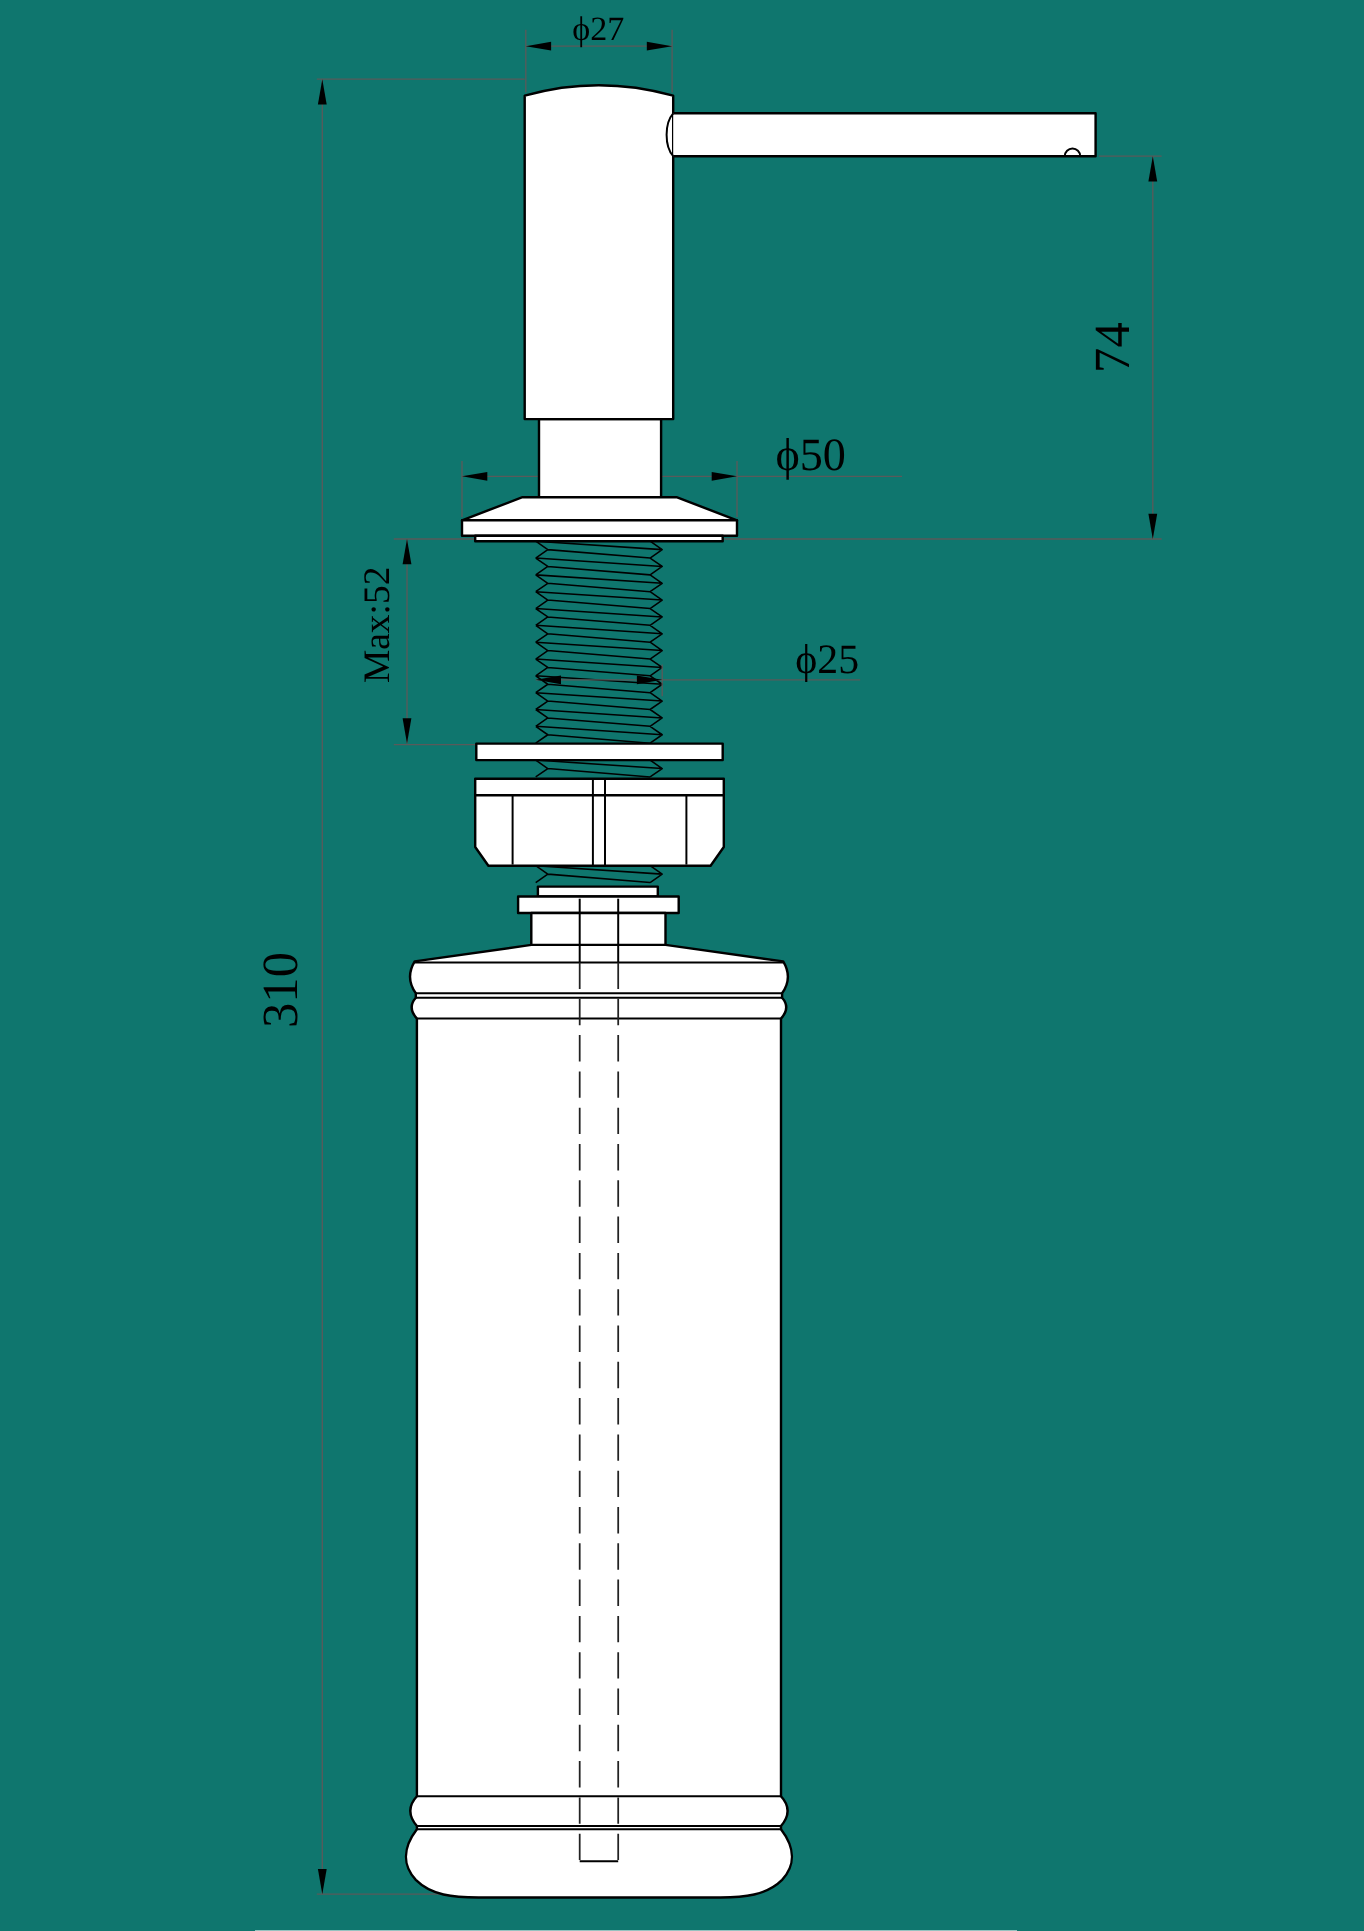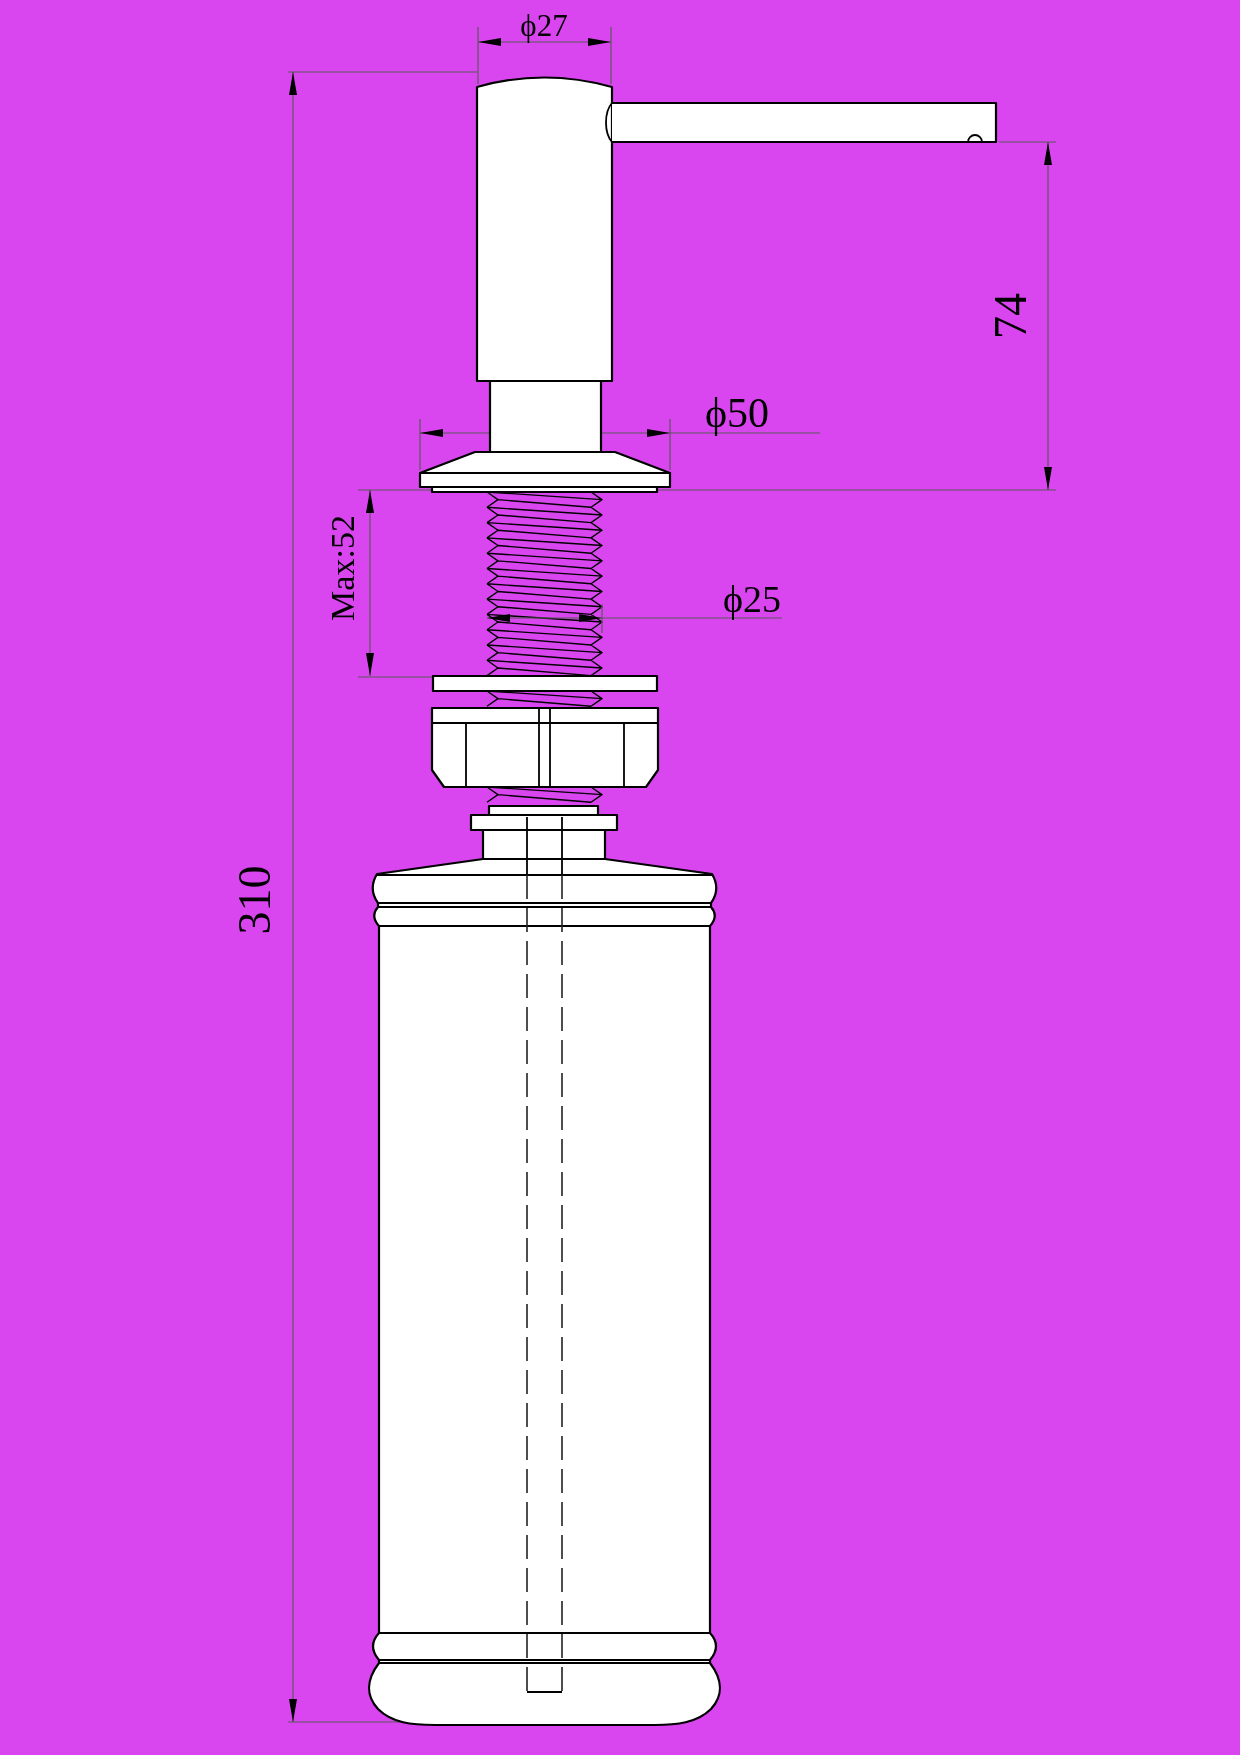--- a/index.html
+++ b/index.html
@@ -1,16 +1,16 @@
 <!DOCTYPE html>
 <html><head>
 <meta charset="utf-8">
 <style>
   html,body{margin:0;padding:0;background:#ffffff;}
-  .page{position:relative;width:1240px;height:1755px;background:#d946ef;overflow:hidden;}
+  .page{position:relative;width:1240px;height:1755px;background:#0f766e;overflow:hidden;}
   svg{display:block;}
   .outline{fill:#ffffff;stroke:#000000;stroke-width:2.2;stroke-linejoin:round;}
   .detail{fill:none;stroke:#000000;stroke-width:1.8;}
   .thin{fill:none;stroke:#5a5a5a;stroke-width:1.2;}
   .thread{fill:none;stroke:#000000;stroke-width:1.4;stroke-linejoin:round;}
   .arrow{fill:#000000;stroke:none;}
   .dash{fill:none;stroke:#222222;stroke-width:1.6;stroke-dasharray:24 9;}
   .dimtext{font-family:"Liberation Serif","DejaVu Serif",serif;fill:#000000;}
 </style>
 </head>

